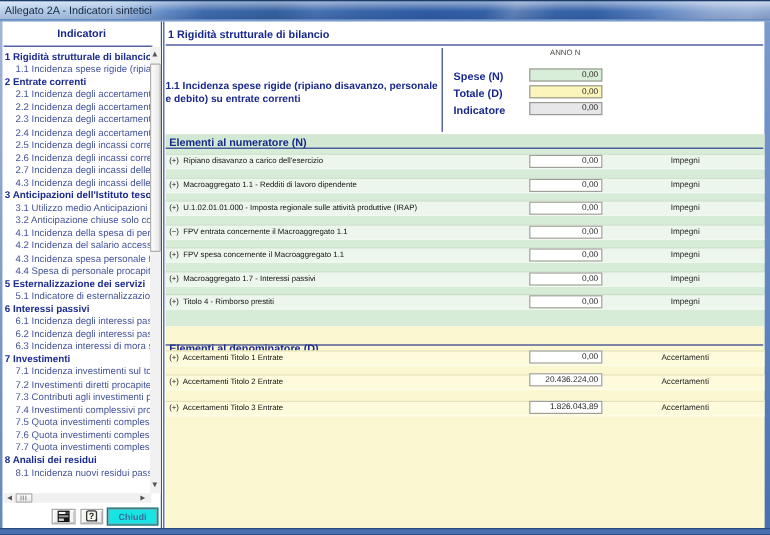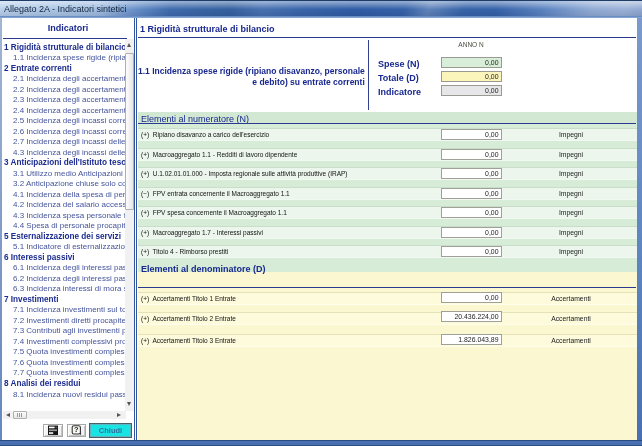--- a/index.html
+++ b/index.html
@@ -49,42 +49,42 @@
 .ibtn { top:424px; height:13px; background:#f4f4f4; border:1px solid #a8a8a8;
   box-shadow:inset 1px 1px 0 #ffffff, inset -1px -1px 0 #c6c6c6; }
 #b1 { left:43px; width:20px; }
 #b2 { left:67px; width:19px; }
 #chiudi { left:89px; top:423px; width:43px; height:15px; background:#18e4e4; border:1px solid #4a5f66;
   box-shadow:inset 0 0 0 1px #5fb4be; color:#30719e; font-size:7.5px; font-weight:bold; text-align:center; line-height:13px; }
 
 
 #rp-title { left:140px; top:24px; font-size:9px; font-weight:bold; color:#18288e; }
 #rp-rule { left:138px; top:37px; width:498px; height:1px; background:#2a3a8e; }
-#desc { left:138px; top:65.5px; font-size:8.5px; font-weight:bold; color:#18288e; line-height:11px; white-space:nowrap;text-align:right; }
+#desc { left:138px; top:65.5px; font-size:8.5px; font-weight:bold; color:#18288e; line-height:11px; white-space:nowrap; }
 #vdiv { left:368px; top:40px; width:1px; height:70px; background:#32418f; }
 #anno { left:441px; top:41px; width:60px; text-align:center; font-size:6.5px; color:#4a4a42; }
 .flabel { left:378px; font-size:9px; font-weight:bold; color:#18288e; }
 .ffield { left:441px; width:61px; height:11px; border:1px solid #9a9a92; font-size:6.9px; text-align:right; line-height:9.5px; padding-right:2.5px; color:#222; }
 
 
 #ngreen { left:138px; top:112px; width:499px; height:160px; background:#d7ecd7; }
 #nbar { left:138px; top:112px; width:499px; height:11px; background:#d2e8d2; }
-#nbartxt { left:141px; top:113.5px; font-size:9px; font-weight:normal; color:#18288e; }
+#nbartxt { left:141px; top:113.5px; font-size:9px; font-weight:bold; color:#18288e; }
 #nrule { left:138px; top:123px; width:498px; height:1px; background:#2a3a8e; }
 .grow { left:138px; width:499px; height:13px; background:#ecf6ec; border-top:1px solid #c9dec9; border-bottom:1px solid #f2f9f2; }
 .yrow { left:138px; width:499px; height:13px; background:#fdfbdc; border-top:1px solid #e6e2b8; border-bottom:1px solid #fffdeb; }
 .rtxt { left:141px; font-size:6.5px; color:#111; white-space:nowrap; }
 .rfield { left:441px; width:61px; height:11px; background:#fff; border:1px solid #a0a098; font-size:6.9px; text-align:right; line-height:9.5px; padding-right:2.5px; color:#222; }
 .rlab { left:545px; width:52px; text-align:center; font-size:6.8px; color:#222; }
 
 
 #dyellow { left:138px; top:272px; width:499px; height:168px; background:#fbf7d0; }
 #botline { left:0px; top:440px; width:642px; height:1px; background:#2a4a80; }
 #botedge { left:0px; top:445px; width:642px; height:1px; background:#2c5086; }
-#dbartxt { left:141px; top:264px; font-size:9px; font-weight:bold; color:#18288e; }
+#dbartxt { left:141px; top:285px; font-size:9px; font-weight:bold; color:#18288e; }
 #drule { left:138px; top:287px; width:498px; height:1px; background:#2a3a8e; }
 </style></head>
 <body>
 <div class="abs" id="title">
     <span class="txt">Allegato 2A - Indicatori sintetici</span>
   </div>
 <div class="abs" id="frameline"></div>
 <div class="abs" style="left:0;top:18px;width:2px;height:422px;background:linear-gradient(to bottom,#a3b5d6,#7b97c5 60%,#6488bf);"></div>
 <div class="abs" id="client"></div>
 <div class="abs sepline" style="left:134px;"></div>

